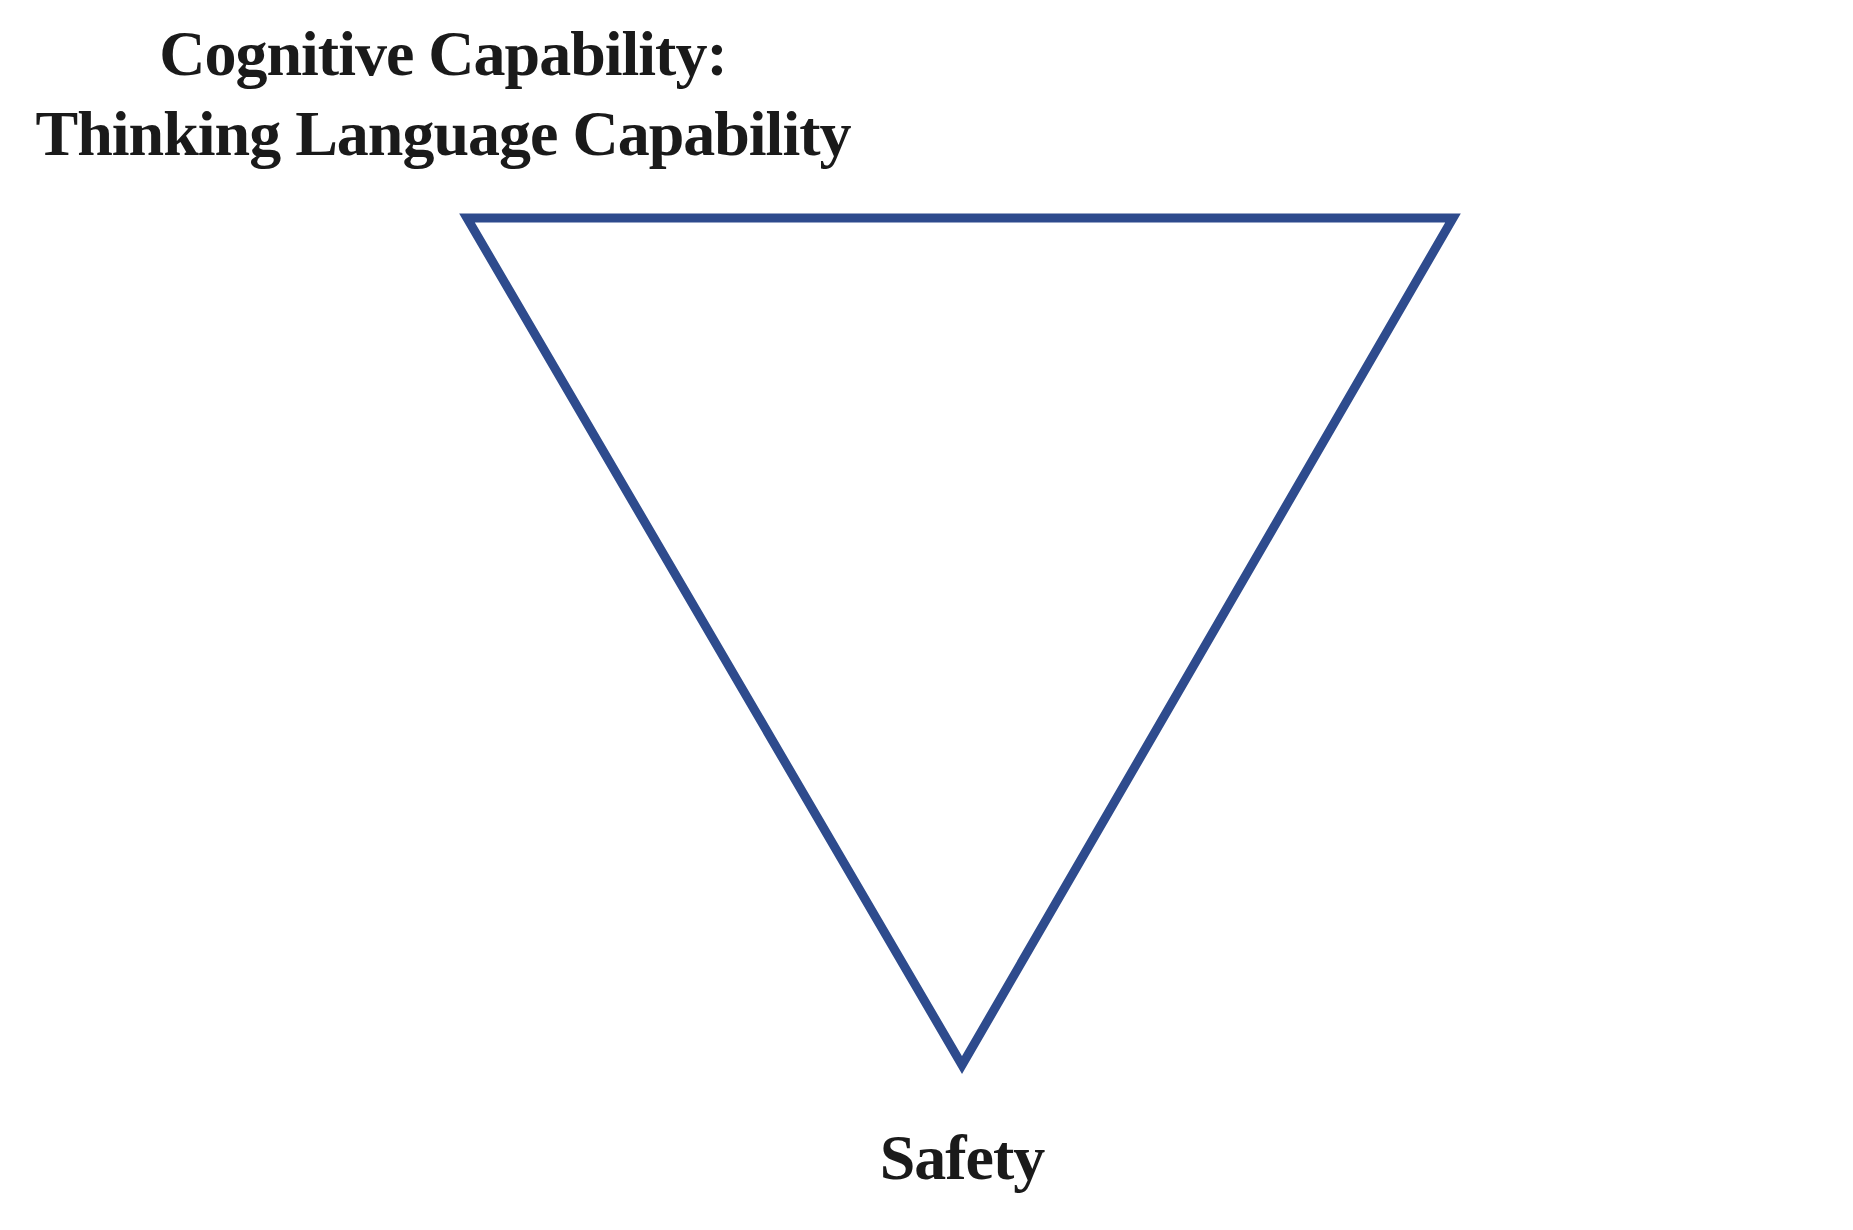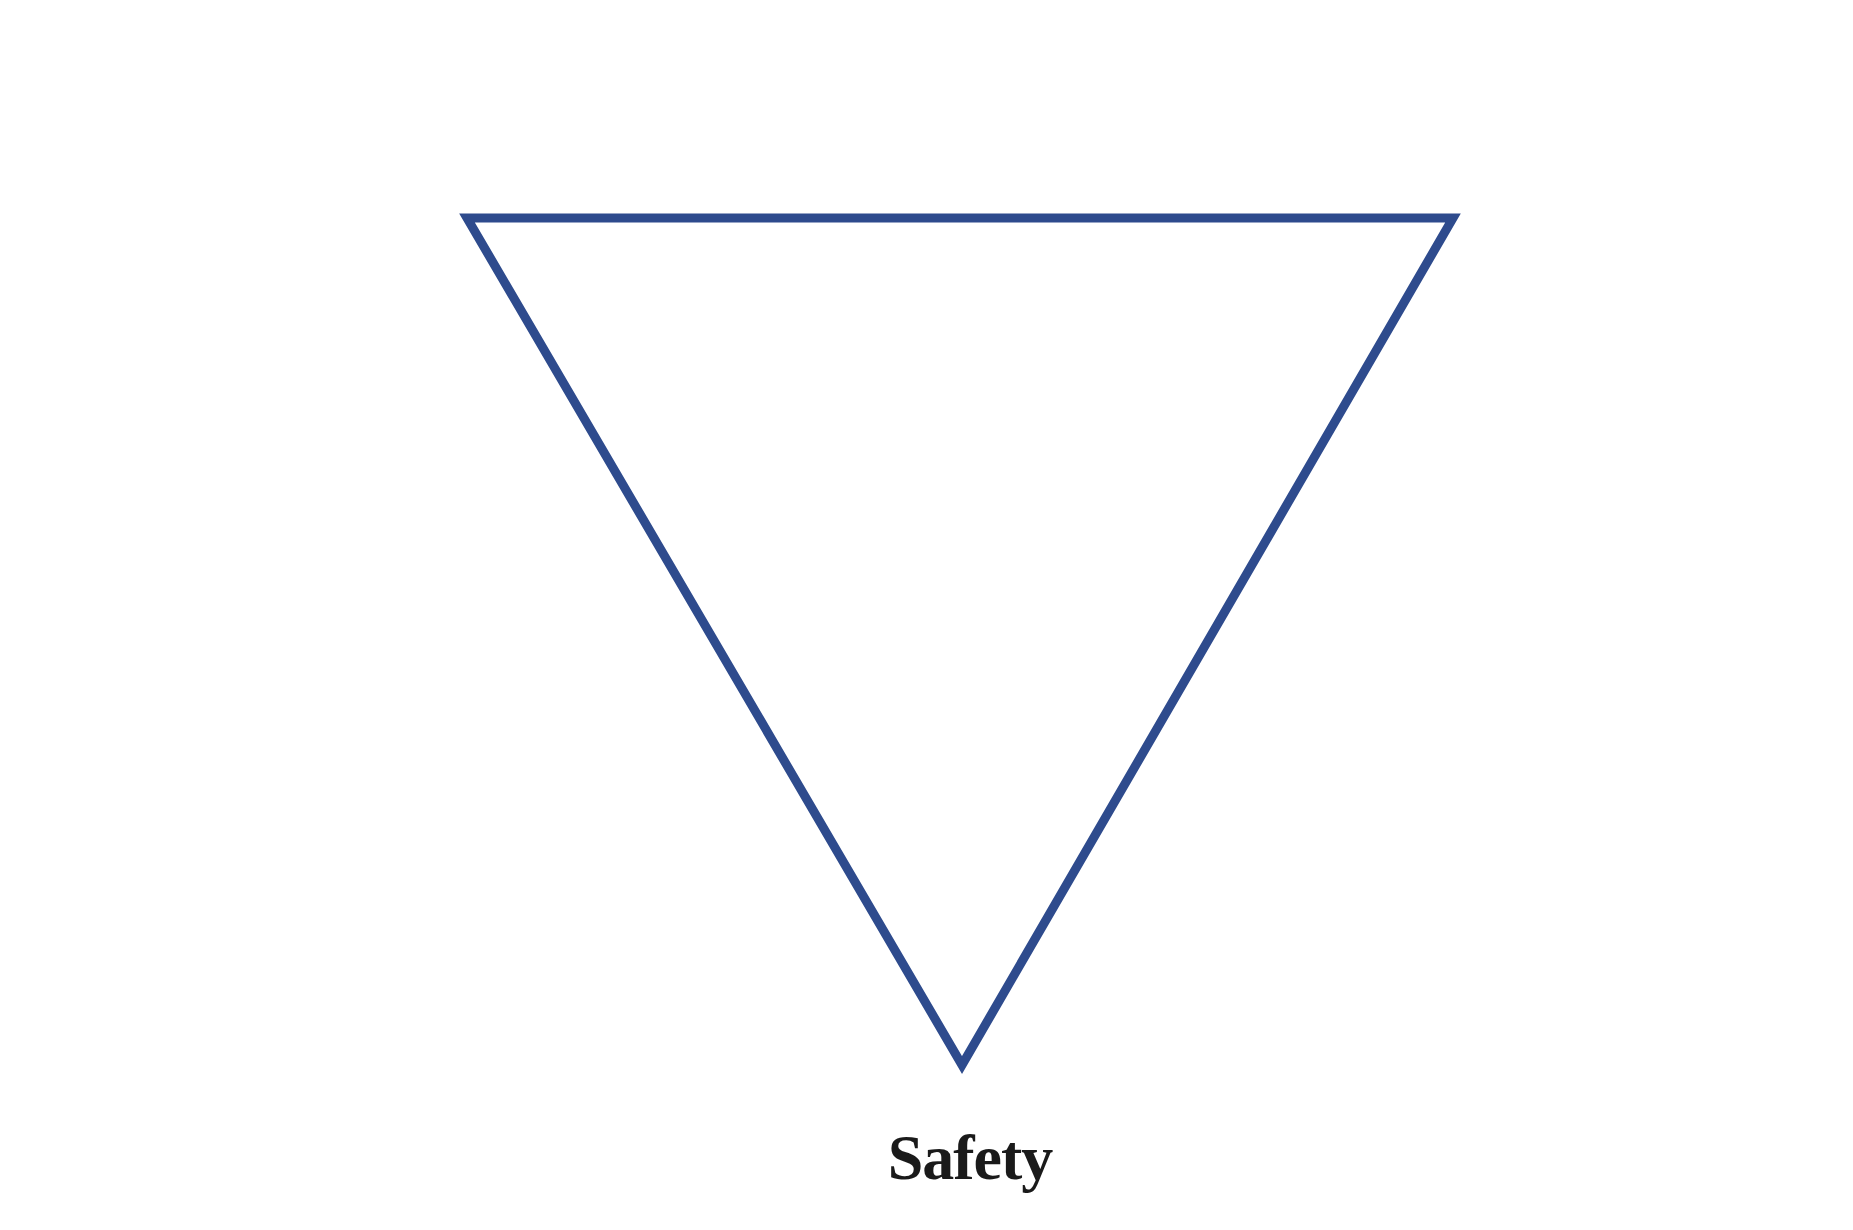--- a/index.html
+++ b/index.html
@@ -46,29 +46,32 @@
     position: absolute;
     left: 962px;
     top: 1118px;
     transform: translateX(-50%);
     font-weight: bold;
     font-size: 64px;
     line-height: 80px;
     letter-spacing: -1px;
     color: var(--text-color);
     white-space: nowrap;
-    margin-left: 8px;
   }
 </style>
 </head>
 <body>
 
 <div class="canvas">
 
   <svg class="triangle-svg" viewBox="0 0 1853 1230">
     <polygon fill="none" stroke-linejoin="miter" points="467,218 1453,218 962,1065" stroke="#2E4B8D" stroke-width="9"></polygon>
   </svg>
 
+  <div class="corner-label label-left">
+    <span class="line">Cognitive Capability:</span>
+    <span class="line">Thinking Language Capability</span>
+  </div>
 
 
   <div class="bottom-label">Safety</div>
 
 </div>
 
 </body></html>

